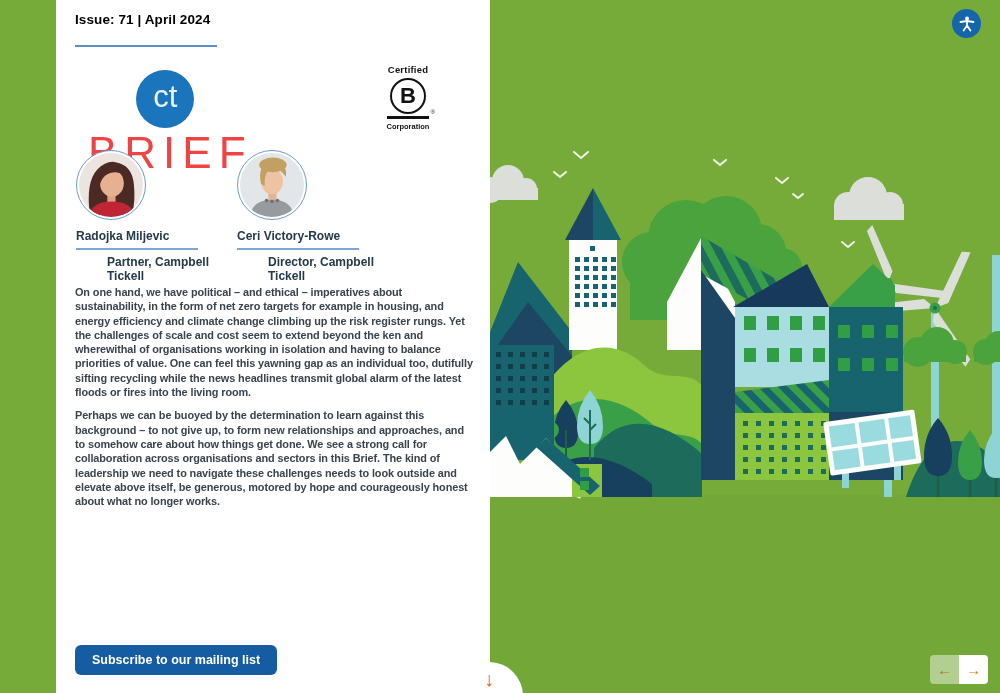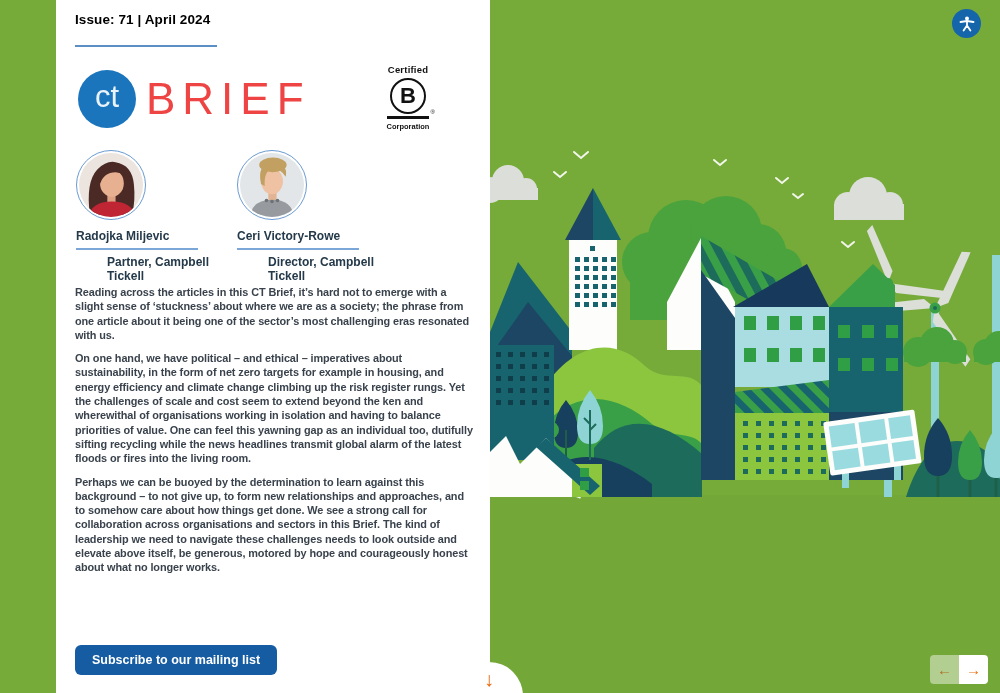--- a/index.html
+++ b/index.html
@@ -5,21 +5,21 @@
   * { margin:0; padding:0; box-sizing:border-box; }
   html,body { width:1000px; height:693px; overflow:hidden; }
   body { font-family:"Liberation Sans", sans-serif; background:#76ab3a; position:relative; }
 
   
   .panel { position:absolute; left:56px; top:0; width:434px; height:693px; background:#ffffff; }
 
   .issue { position:absolute; left:19px; top:12px; font-size:13.5px; font-weight:700; color:#000000; letter-spacing:.1px; }
   .issue-underline { position:absolute; left:19px; top:45px; width:142px; height:2px; background:#5b8ec4; }
 
-  .logo-row { position:absolute; left:22px; top:70px; display:flex; align-items:center; }
+  .logo-row { position:absolute; left:22px; top:70px; display:flex; align-items:center;flex-direction:column; }
   .ct-circle { width:58px; height:58px; border-radius:50%; background:#1a75bc; color:#eaf3fb;
                display:flex; align-items:center; justify-content:center; font-size:31px; font-weight:400; padding-bottom:4px; }
   .brief-word { font-size:44px; font-weight:300; letter-spacing:7px; color:#ef4444; margin-left:10px; }
 
   .bcorp { position:absolute; left:324px; top:64px; width:56px; text-align:center; color:#111; }
   .bcorp-certified { font-size:9.5px; font-weight:700; letter-spacing:.2px; }
   .bcorp-circle { width:36px; height:36px; border:2.5px solid #111; border-radius:50%; margin:3px auto 2px auto;
                   display:flex; align-items:center; justify-content:center; font-size:22px; font-weight:700; }
   .bcorp-bar { position:relative; width:42px; height:3px; background:#111; margin:1px auto 3px auto; }
   .bcorp-reg { position:absolute; right:-6px; top:-7px; font-size:6px; font-weight:400; }
@@ -107,21 +107,20 @@
           <circle cx="35" cy="53" r="2" fill="#6e7276"></circle>
           <circle cx="41" cy="52" r="2" fill="#6e7276"></circle>
       </svg>
     </div>
     <div class="author-name">Ceri Victory-Rowe</div>
     <div class="author-underline"></div>
     <div class="author-title">Director, Campbell Tickell</div>
   </div>
 
   <div class="paragraphs">
-    <p>Reading across the articles in this CT Brief, it’s hard not to emerge with a slight sense of ‘stuckness’ about where we are as a society; the phrase from one article about it being one of the sector’s most challenging eras resonated with us.</p>
     <p>On one hand, we have political – and ethical – imperatives about sustainability, in the form of net zero targets for example in housing, and energy efficiency and climate change climbing up the risk register rungs. Yet the challenges of scale and cost seem to extend beyond the ken and wherewithal of organisations working in isolation and having to balance priorities of value. One can feel this yawning gap as an individual too, dutifully sifting recycling while the news headlines transmit global alarm of the latest floods or fires into the living room.</p>
     <p>Perhaps we can be buoyed by the determination to learn against this background – to not give up, to form new relationships and approaches, and to somehow care about how things get done. We see a strong call for collaboration across organisations and sectors in this Brief. The kind of leadership we need to navigate these challenges needs to look outside and elevate above itself, be generous, motored by hope and courageously honest about what no longer works.</p>
   </div>
 
   <button class="subscribe-btn">Subscribe to our mailing list</button>
 </div>
 
 <div class="illustration">
   <svg viewBox="0 0 510 693" preserveAspectRatio="none">
     <defs>

